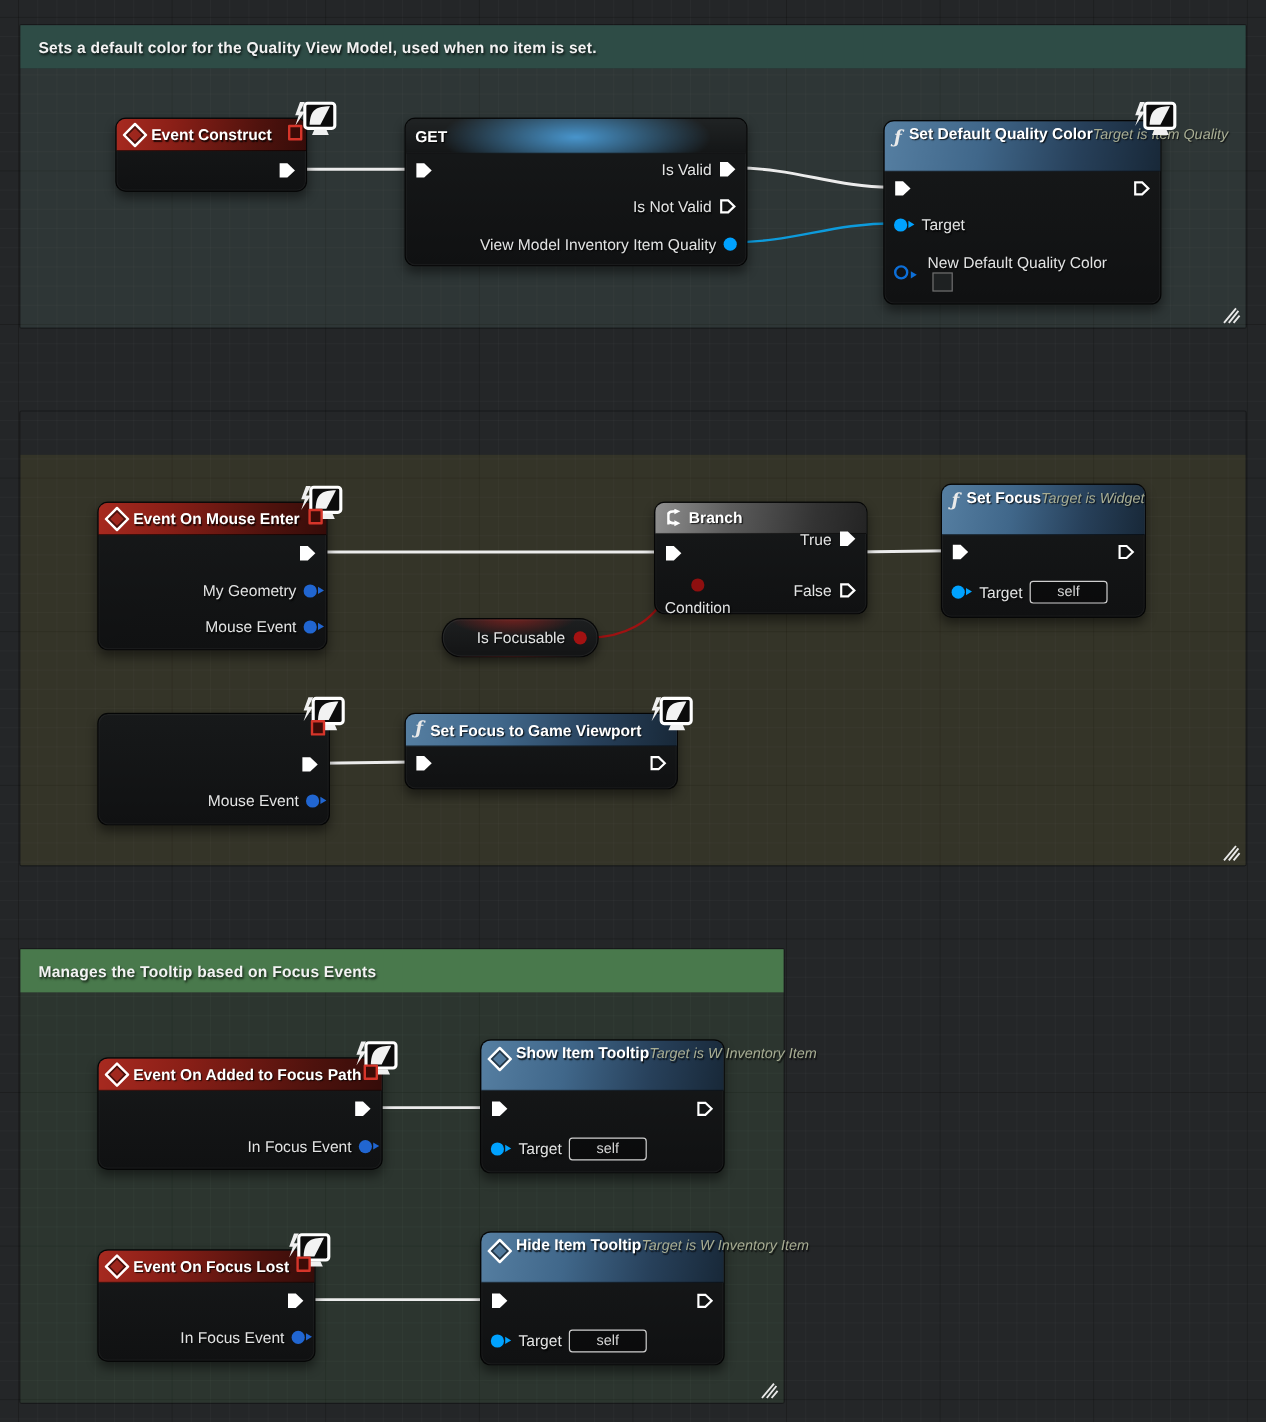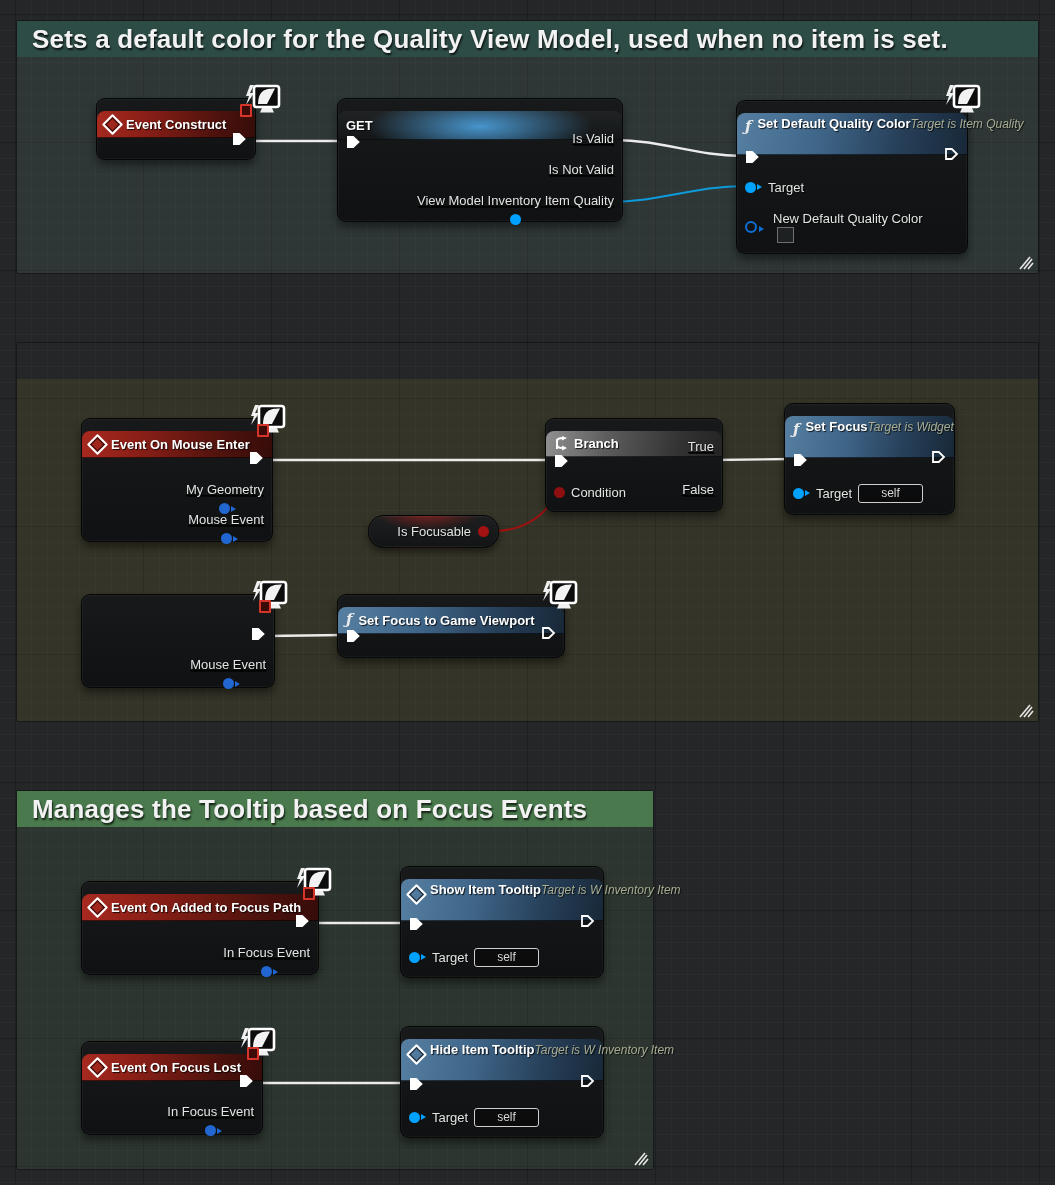--- a/index.html
+++ b/index.html
@@ -13,55 +13,55 @@
       linear-gradient(to right, rgba(255,255,255,0.025) 1px, transparent 1px),
       linear-gradient(to bottom, rgba(255,255,255,0.025) 1px, transparent 1px);
     background-size:128px 128px,128px 128px,16px 16px,16px 16px;
     background-position:15px 14px,15px 14px,15px 14px,15px 14px;
   }
   
   .comment{position:absolute;z-index:1;border:1px solid rgba(0,0,0,0.35);border-radius:2px;}
   .comment .cbody{position:absolute;left:0;right:0;bottom:0;}
   .comment .chead{
     position:relative;height:36px;display:flex;align-items:center;
-    padding-left:15px;color:#f2f2f2;font-weight:bold;font-size:26px;
+    padding-left:15px;color:#f2f2f2;font-weight:bold;font-size:13px;
     text-shadow:1px 2px 2px rgba(0,0,0,0.75);
     letter-spacing:0.2px;
   }
   .resize-grip{position:absolute;right:4px;bottom:3px;width:18px;height:15px;}
   
   .node{
     position:absolute;z-index:3;border-radius:9px;
     background:linear-gradient(#17191a,#101112);
     border:1px solid rgba(0,0,0,0.7);
     box-shadow:0 5px 9px rgba(0,0,0,0.45), inset 0 0 0 1px rgba(255,255,255,0.04);
   }
   .nhead{
     position:relative;border-radius:8px 8px 0 0;display:flex;align-items:center;
-    padding:0 8px;gap:6px;border-bottom:1px solid rgba(0,0,0,0.6);margin-top:12px;
+    padding:0 8px;gap:6px;border-bottom:1px solid rgba(0,0,0,0.6);
   }
   .nhead.h1{height:26px;}
   .nhead.h2{height:38px;align-items:flex-start;padding-top:3px;}
   .nhead.event{background:linear-gradient(100deg,#a82a20 0%,#8a1f17 30%,#4e120d 75%,#350c09 100%);}
   .nhead.func{background:linear-gradient(100deg,#567fa2 0%,#40678a 35%,#27405a 70%,#182838 100%);}
   .nhead.branch{background:linear-gradient(100deg,#909090 0%,#5c5c5c 35%,#333 75%,#242424 100%);}
   .nhead.get{background:
       radial-gradient(55% 160% at 50% 55%, rgba(80,170,235,0.85), rgba(80,170,235,0) 72%),
       linear-gradient(#202324,#141617);
       justify-content:flex-start;}
   .ntitle{color:#fff;font-size:13px;font-weight:bold;text-shadow:1px 1px 1px rgba(0,0,0,0.8);white-space:nowrap;}
   .htxt{display:flex;line-height:16px;}
   .nsub{color:#a8ad93;font-size:12px;font-style:italic;text-shadow:1px 1px 1px rgba(0,0,0,0.7);white-space:nowrap;}
   .ev-ico{width:11px;height:11px;transform:rotate(45deg);border:2px solid #fff;background:transparent;border-radius:1px;flex:none;box-shadow:inset 0 0 0 1.5px rgba(0,0,0,0.55);}
   .f-ico{color:#eaeaea;font-family:"DejaVu Serif",serif;font-style:italic;font-weight:bold;font-size:15px;line-height:1;flex:none;margin-top:-1px;}
   .h2 .f-ico,.h2 .ev-ico{margin-top:3px;}
   
   .pin{position:absolute;display:flex;align-items:center;gap:6px;height:20px;}
   .pin.in{left:8px;}
-  .pin.out{right:8px;flex-direction:column;text-decoration:underline;}
+  .pin.out{right:8px;flex-direction:row;}
   .plabel{color:#e2e3e3;font-size:13px;white-space:nowrap;text-shadow:1px 1px 1px rgba(0,0,0,0.7);}
   .pcirc{width:11px;height:11px;border-radius:50%;flex:none;position:relative;}
   .pcirc.arrow::after{content:"";position:absolute;left:12px;top:2.5px;border-left:5px solid currentColor;border-top:3px solid transparent;border-bottom:3px solid transparent;}
   .pcirc.hollow{background:transparent !important;border:2.5px solid currentColor;width:8px;height:8px;}
   .valbox{border:1px solid #cfcfcf;border-radius:3px;background:rgba(0,0,0,0.35);color:#d6d6d6;font-size:12px;padding:1px 22px 2px;line-height:14px;}
   .swatch{position:absolute;width:15px;height:14px;background:#1e2122;border:1px solid #6f6f6f;}
   
   .pill{
     position:absolute;z-index:3;border-radius:16px;display:flex;align-items:center;justify-content:flex-end;gap:7px;
     padding:0 9px;background:
@@ -242,21 +242,21 @@
     <svg width="15" height="14" viewBox="0 0 15 14">
         <path d="M1 1h6.5L13.8 7 7.5 13H1z" fill="#fff"></path>
       </svg>
   </div>
   <div class="pin out" style="top:20px;">
     <span class="plabel">True</span>
     <svg width="15" height="14" viewBox="0 0 15 14">
         <path d="M1 1h6.5L13.8 7 7.5 13H1z" fill="#fff"></path>
       </svg>
   </div>
-  <div class="pin in" style="top:63px;">
+  <div class="pin in" style="top:63px;flex-direction:column;">
     <span class="pcirc" style="background:#8e0f0f;color:#8e0f0f;"></span>
     <span class="plabel">Condition</span>
   </div>
   <div class="pin out" style="top:63px;">
     <span class="plabel">False</span>
     <svg width="15" height="14" viewBox="0 0 15 14">
         <path d="M2 2h5.8L13 7 7.8 12H2z" fill="none" stroke="#fff" stroke-width="1.8"></path>
       </svg>
   </div>
 </div>

